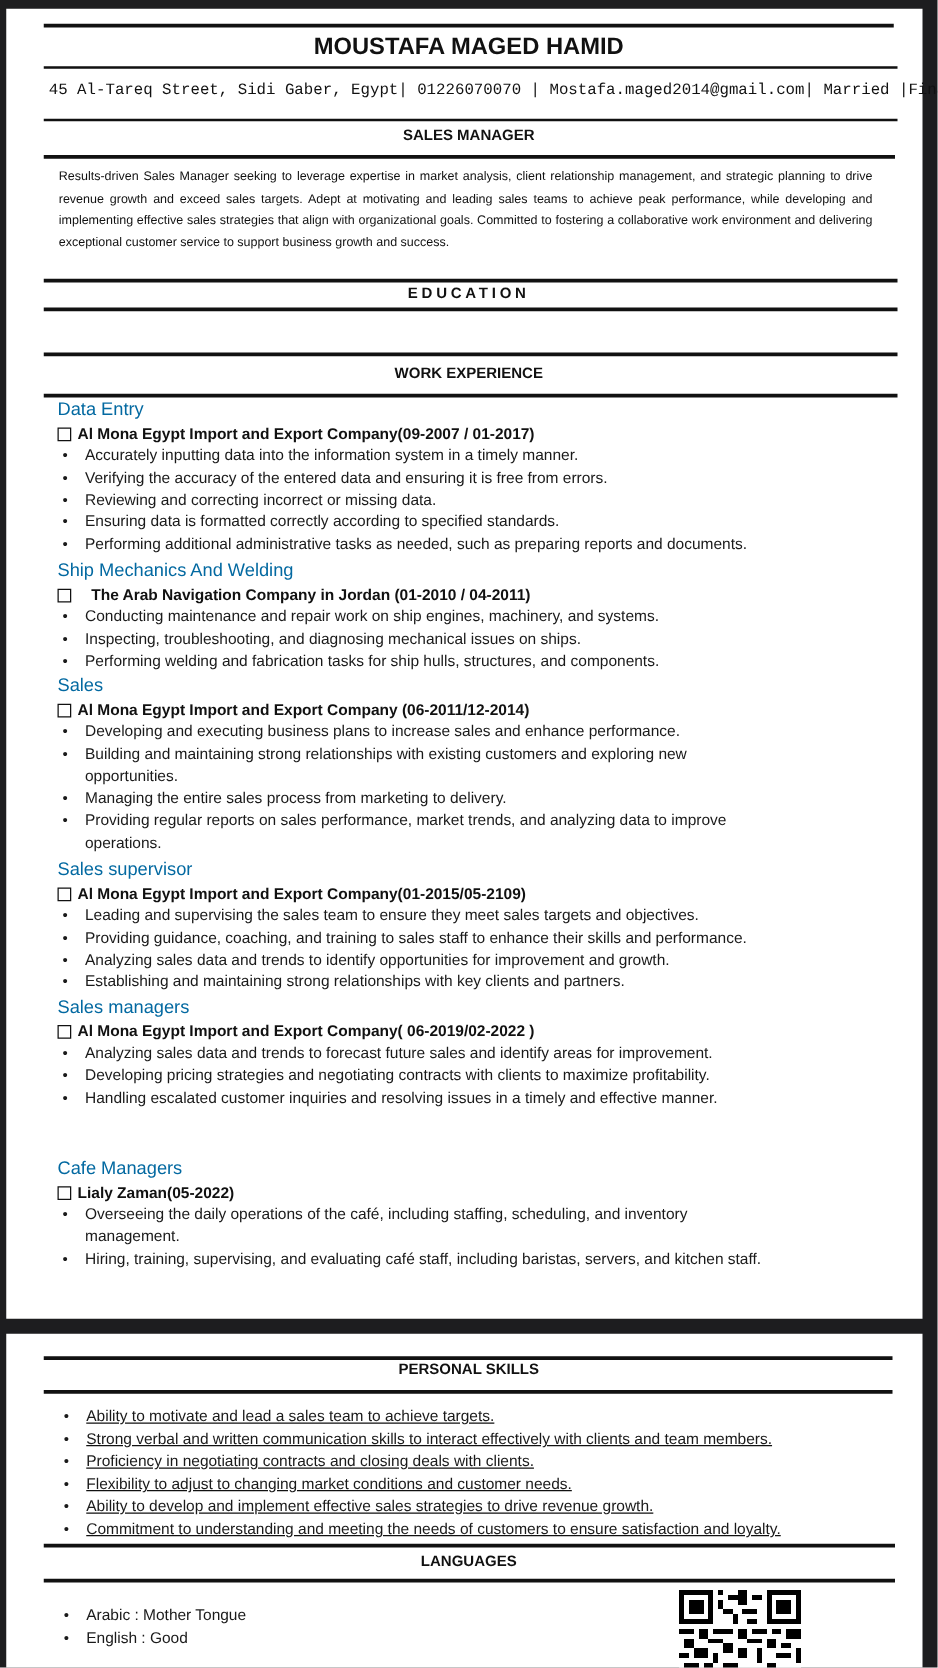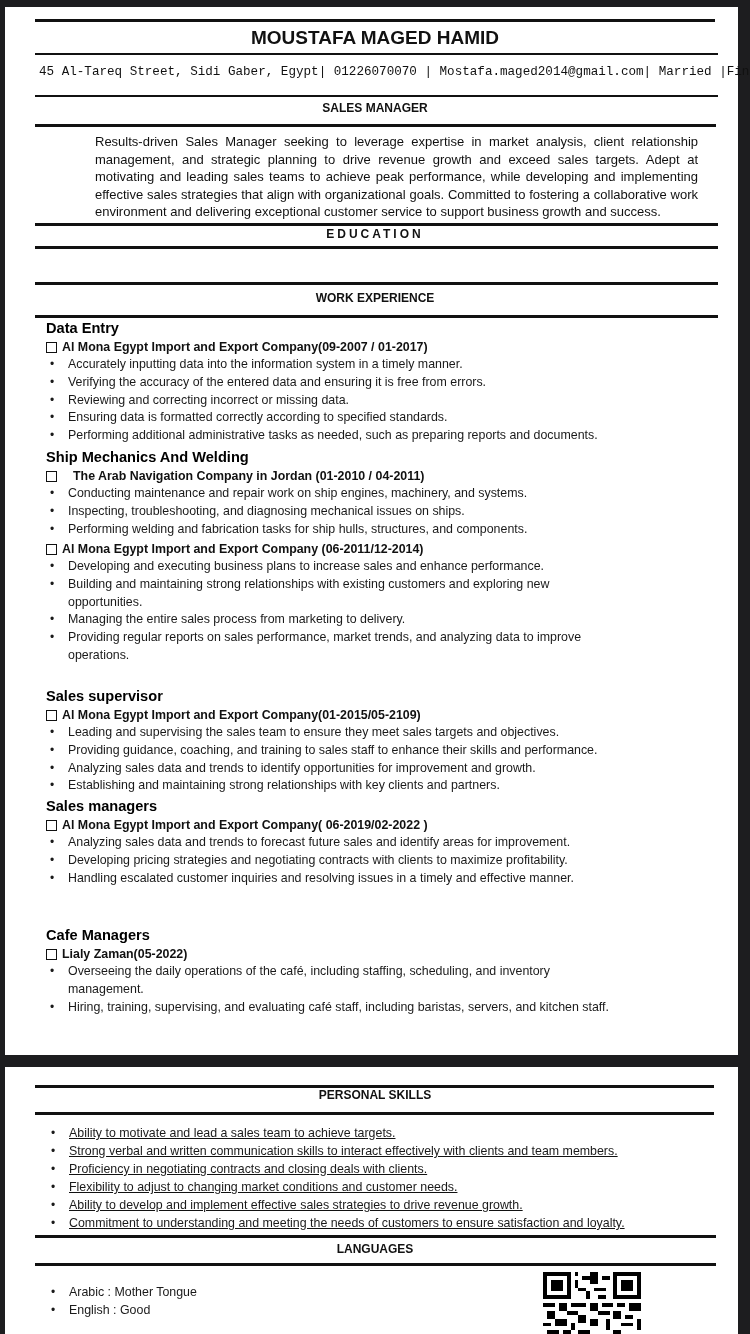--- a/index.html
+++ b/index.html
@@ -21,28 +21,28 @@
     position: absolute; left: 30px; right: 23px; text-align: center;
     font-weight: bold; color: #111;
   }
   .name { font-size: 19px; }
   .h { font-size: 12px; }
   .h.spaced { letter-spacing: 3px; }
   .contact {
     position: absolute; left: 34px; right: 0; font-size: 12.6px; white-space: nowrap; color: #111; font-family: Liberation Mono, monospace;
   }
   .summary {
-    position: absolute; left: 42px; right: 40px; font-size: 13px; line-height: 17.6px;
-    text-align: justify; color: #111; margin-left: 48px;
+    position: absolute; left: 42px; right: 40px; font-size: 10px; line-height: 17.6px;
+    text-align: justify; color: #111;
   }
   .edu {
     position: absolute; left: 42px; font-size: 14.4px; color: #222;
   }
   .block { position: absolute; left: 41px; right: 40px; }
-  .job-title { font-weight: bold; font-size: 14.6px; line-height: 19px; color: #000000; }
+  .job-title { font-weight: normal; font-size: 14.6px; line-height: 19px; color: #0369a1; }
   .company { font-weight: bold; font-size: 12.4px; line-height: 18px; display: flex; align-items: center; color: #111; }
   .checkbox {
     display: inline-block; width: 9px; height: 9px; border: 1.5px solid #111; margin-right: 5px;
   }
   .checkbox.wide { margin-right: 16px; }
   ul.bullets { list-style: none; margin: 0; padding: 0; }
   ul.bullets li {
     position: relative; padding-left: 22px; font-size: 12.4px; line-height: 17.8px; color: #1a1a1a;
   }
   ul.bullets li::before {
@@ -96,20 +96,21 @@
         <span>The Arab Navigation Company in Jordan (01-2010 / 04-2011)</span>
       </div>
     <ul class="bullets">
       <li>Conducting maintenance and repair work on ship engines, machinery, and systems.</li>
       <li>Inspecting, troubleshooting, and diagnosing mechanical issues on ships.</li>
       <li>Performing welding and fabrication tasks for ship hulls, structures, and components.</li>
     </ul>
   </div>
 
   <div class="block" style="top:533px;">
+    <div class="job-title">Sales</div>
     <div class="company">
         <span class="checkbox"></span>
         <span>Al Mona Egypt Import and Export Company (06-2011/12-2014)</span>
       </div>
     <ul class="bullets" style="width:560px;">
       <li>Developing and executing business plans to increase sales and enhance performance.</li>
       <li>Building and maintaining strong relationships with existing customers and exploring new opportunities.</li>
       <li>Managing the entire sales process from marketing to delivery.</li>
       <li>Providing regular reports on sales performance, market trends, and analyzing data to improve operations.</li>
     </ul>

